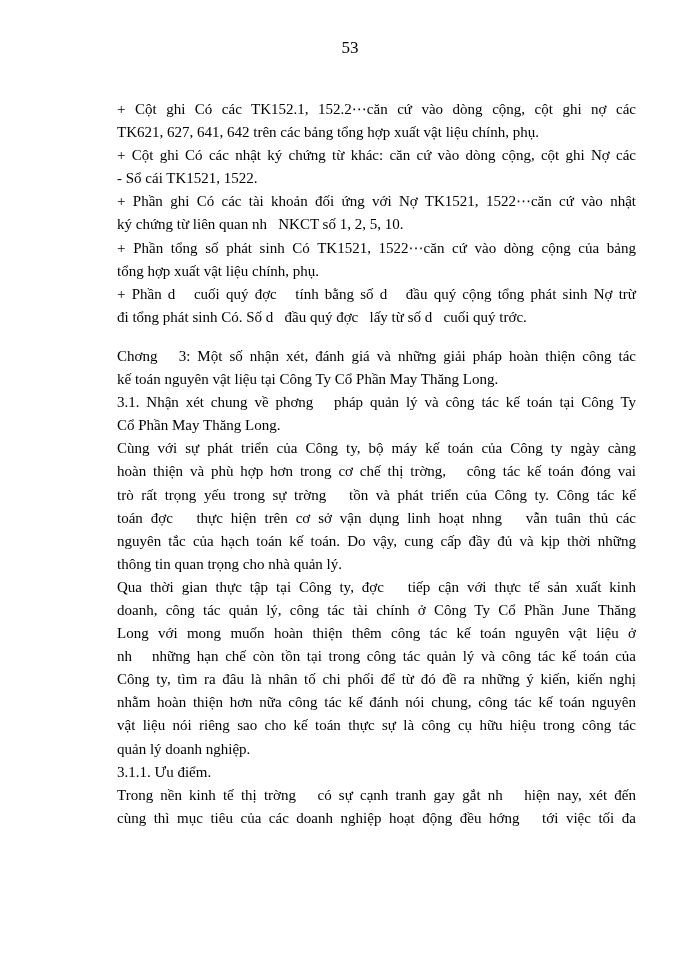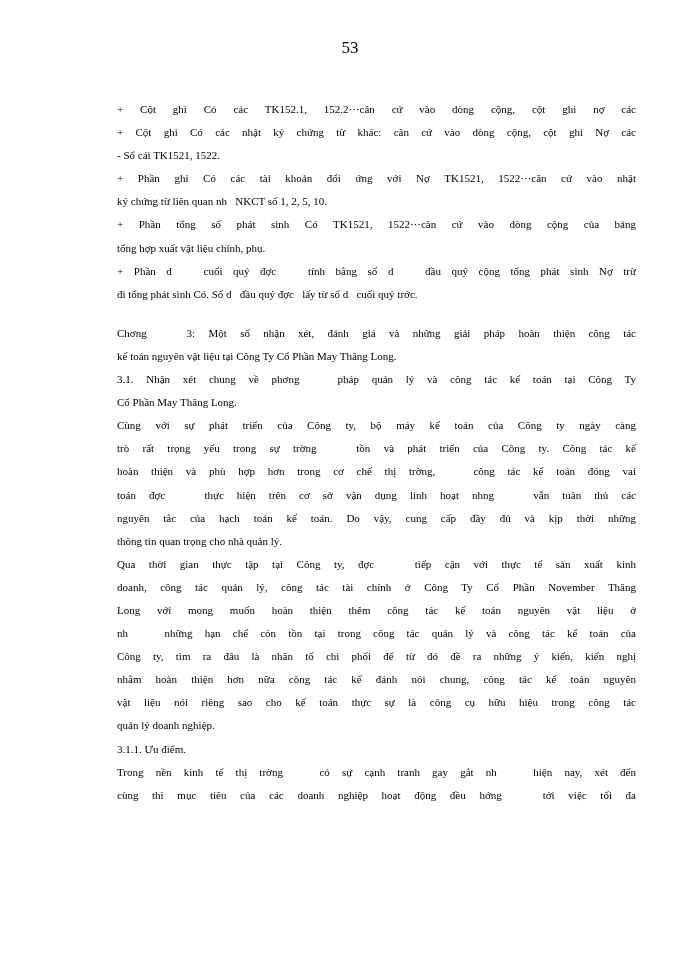--- a/index.html
+++ b/index.html
@@ -30,21 +30,21 @@
       font-size: 17px;
       line-height: 20px;
     }
     .body-text {
       position: absolute;
       left: 117px;
       top: 98px;
       width: 519px;
     }
     .line {
-      font-size: 11px;
+      font-size: 15px;
       line-height: 23.1px;
       white-space: nowrap;
       height: 23.1px;
     }
     .line.j {
       text-align: justify;
       text-align-last: justify;
     }
     .line.blank { height: 16px; }
   </style>
@@ -52,45 +52,46 @@
 <body>
 
 <div class="page">
 
   <div class="page-number">53</div>
 
   <div class="body-text">
 
     <div>
       <div class="line j">+ Cột ghi Có các TK152.1, 152.2⋯căn cứ vào dòng cộng, cột ghi nợ các</div>
+      <div class="line">TK621, 627, 641, 642 trên các bảng tổng hợp xuất vật liệu chính, phụ.</div>
       <div class="line j">+ Cột ghi Có các nhật ký chứng từ khác: căn cứ vào dòng cộng, cột ghi Nợ các</div>
       <div class="line">- Sổ cái TK1521, 1522.</div>
       <div class="line j">+ Phần ghi Có các tài khoản đối ứng với Nợ TK1521, 1522⋯căn cứ vào nhật</div>
       <div class="line">ký chứng từ liên quan nh&nbsp;&nbsp;&nbsp;NKCT số 1, 2, 5, 10.</div>
       <div class="line j">+ Phần tổng số phát sinh Có TK1521, 1522⋯căn cứ vào dòng cộng của bảng</div>
       <div class="line">tổng hợp xuất vật liệu chính, phụ.</div>
       <div class="line j">+ Phần d&nbsp;&nbsp;&nbsp;cuối quý đợc&nbsp;&nbsp;&nbsp;tính bằng số d&nbsp;&nbsp;&nbsp;đầu quý cộng tổng phát sinh Nợ trừ</div>
       <div class="line">đi tổng phát sinh Có. Số d&nbsp;&nbsp;&nbsp;đầu quý đợc&nbsp;&nbsp;&nbsp;lấy từ số d&nbsp;&nbsp;&nbsp;cuối quý trớc.</div>
     </div>
 
     <div class="line blank"></div>
 
     <div>
       <div class="line j">Chơng&nbsp;&nbsp;&nbsp;3: Một số nhận xét, đánh giá và những giải pháp hoàn thiện công tác</div>
       <div class="line">kế toán nguyên vật liệu tại Công Ty Cổ Phần May Thăng Long.</div>
       <div class="line j">3.1. Nhận xét chung về phơng&nbsp;&nbsp;&nbsp;pháp quản lý và công tác kế toán tại Công Ty</div>
       <div class="line">Cổ Phần May Thăng Long.</div>
       <div class="line j">Cùng với sự phát triển của Công ty, bộ máy kế toán của Công ty ngày càng</div>
+      <div class="line j">hoàn thiện và phù hợp hơn trong cơ chế thị trờng,&nbsp;&nbsp;&nbsp;công tác kế toán đóng vai</div>
       <div class="line j">trò rất trọng yếu trong sự trờng&nbsp;&nbsp;&nbsp;tồn và phát triển của Công ty. Công tác kế</div>
-      <div class="line j">hoàn thiện và phù hợp hơn trong cơ chế thị trờng,&nbsp;&nbsp;&nbsp;công tác kế toán đóng vai</div>
       <div class="line j">toán đợc&nbsp;&nbsp;&nbsp;thực hiện trên cơ sở vận dụng linh hoạt nhng&nbsp;&nbsp;&nbsp;vẫn tuân thủ các</div>
       <div class="line j">nguyên tắc của hạch toán kế toán. Do vậy, cung cấp đầy đủ và kịp thời những</div>
       <div class="line">thông tin quan trọng cho nhà quản lý.</div>
       <div class="line j">Qua thời gian thực tập tại Công ty, đợc&nbsp;&nbsp;&nbsp;tiếp cận với thực tế sản xuất kinh</div>
-      <div class="line j">doanh, công tác quản lý, công tác tài chính ở Công Ty Cổ Phần November Thăng</div>
+      <div class="line j">doanh, công tác quản lý, công tác tài chính ở Công Ty Cổ Phần June Thăng</div>
       <div class="line j">Long với mong muốn hoàn thiện thêm công tác kế toán nguyên vật liệu ở</div>
       <div class="line j">nh&nbsp;&nbsp;&nbsp;những hạn chế còn tồn tại trong công tác quản lý và công tác kế toán của</div>
       <div class="line j">Công ty, tìm ra đâu là nhân tố chi phối để từ đó đề ra những ý kiến, kiến nghị</div>
       <div class="line j">nhằm hoàn thiện hơn nữa công tác kế đánh nói chung, công tác kế toán nguyên</div>
       <div class="line j">vật liệu nói riêng sao cho kế toán thực sự là công cụ hữu hiệu trong công tác</div>
       <div class="line">quản lý doanh nghiệp.</div>
       <div class="line">3.1.1. Ưu điểm.</div>
       <div class="line j">Trong nền kinh tế thị trờng&nbsp;&nbsp;&nbsp;có sự cạnh tranh gay gắt nh&nbsp;&nbsp;&nbsp;hiện nay, xét đến</div>
       <div class="line j">cùng thì mục tiêu của các doanh nghiệp hoạt động đều hớng&nbsp;&nbsp;&nbsp;tới việc tối đa</div>
     </div>

